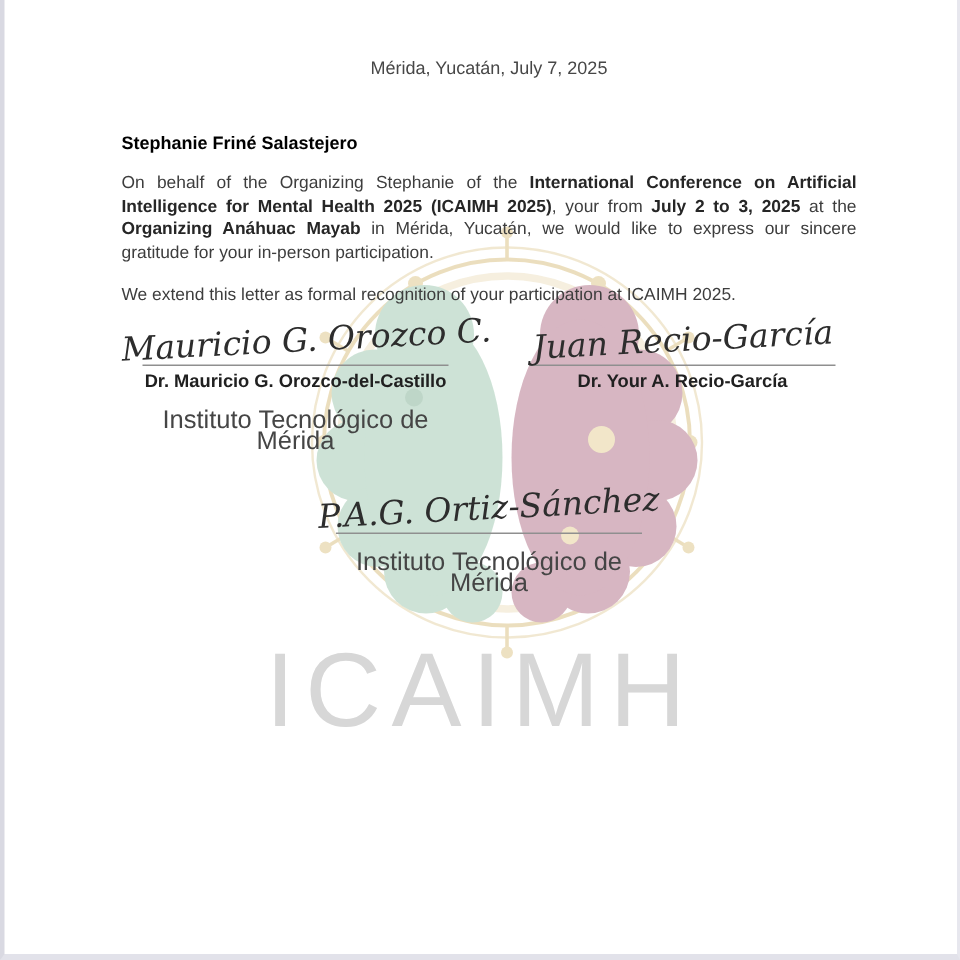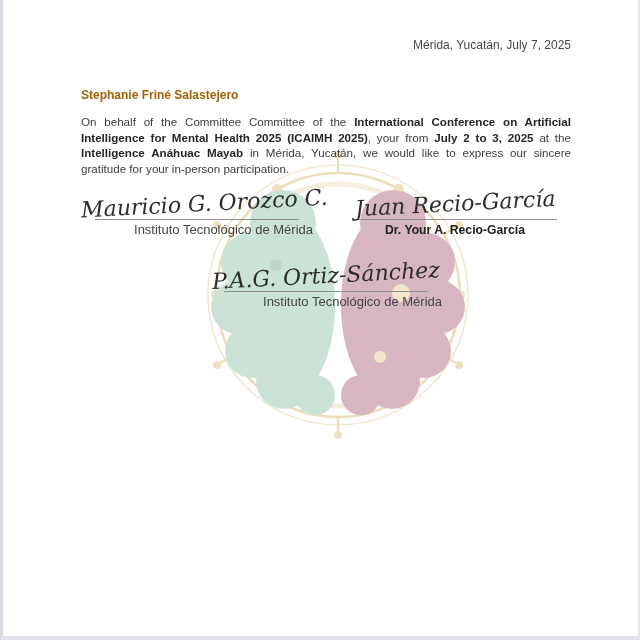--- a/index.html
+++ b/index.html
@@ -48,28 +48,28 @@
     position: absolute;
     left: 78px;
     top: 38px;
     width: 490px;
     z-index: 1;
     color: #3d3d3d;
     font-size: 11.6px;
     line-height: 15.5px;
   }
   .date-line {
-    text-align: right;
+    text-align: center;
     color: #474747;
     font-size: 12px;
     margin-bottom: 34px;
   }
   .recipient {
     font-weight: bold;
-    color: #a16207;
+    color: #000000;
     font-size: 12px;
     margin-bottom: 11px;
   }
   .para {
     text-align: justify;
     margin-bottom: 13px;
   }
   .para b { color: #262626; }
   .para.last { margin-bottom: 8px; }
   
@@ -100,24 +100,23 @@
   }
   .sig-name {
     font-weight: bold;
     color: #202020;
     font-size: 12.2px;
     line-height: 14px;
     margin-top: 2px;
   }
   .sig-org {
     color: #454545;
-    font-size: 13px;
+    font-size: 17px;
     line-height: 14px;
-    margin-top: 1px;
-    text-align: right;
+    margin-top: 12px;
   }
 </style>
 </head>
 <body>
 
 <div class="page">
 
   <div class="logo-watermark">
     <svg width="300" height="300" viewBox="0 0 300 300" xmlns="http://www.w3.org/2000/svg">
       <g opacity="0.5">
@@ -173,35 +172,38 @@
 
         <g fill="#e6cf95">
           <circle cx="213" cy="148" r="9"></circle>
           <circle cx="192" cy="212" r="6"></circle>
           <circle cx="88" cy="120" r="6" fill="#7fae93"></circle>
         </g>
       </g>
     </svg>
   </div>
 
+  <div class="watermark-text">ICAIMH</div>
 
   <div class="letter">
 
     <div class="date-line">Mérida, Yucatán, July 7, 2025</div>
 
     <div class="recipient">Stephanie Friné Salastejero</div>
 
-    <p class="para"><span>On behalf of the Committee Committee of the </span><b>International Conference on Artificial Intelligence for Mental Health 2025 (ICAIMH 2025)</b><span>, your from </span><b>July 2 to 3, 2025</b><span> at the </span><b>Intelligence Anáhuac Mayab</b><span> in Mérida, Yucatán, we would like to express our sincere gratitude for your in-person participation.</span></p>
-
-
+    <p class="para"><span>On behalf of the Organizing Stephanie of the </span><b>International Conference on Artificial Intelligence for Mental Health 2025 (ICAIMH 2025)</b><span>, your from </span><b>July 2 to 3, 2025</b><span> at the </span><b>Organizing Anáhuac Mayab</b><span> in Mérida, Yucatán, we would like to express our sincere gratitude for your in-person participation.</span></p>
+
+
+    <p class="para last">We extend this letter as formal recognition of your participation at ICAIMH 2025.</p>
 
     <div class="sig-row">
       <div class="sig-block">
         <span class="sig-script">Mauricio G. Orozco C.</span>
         <div class="sig-rule"></div>
+        <div class="sig-name">Dr. Mauricio G. Orozco-del-Castillo</div>
         <div class="sig-org">Instituto Tecnológico de Mérida</div>
       </div>
       <div class="sig-block">
         <span class="sig-script">Juan Recio-García</span>
         <div class="sig-rule"></div>
         <div class="sig-name">Dr. Your A. Recio-García</div>
       </div>
     </div>
 
     <div class="sig-block bottom">

